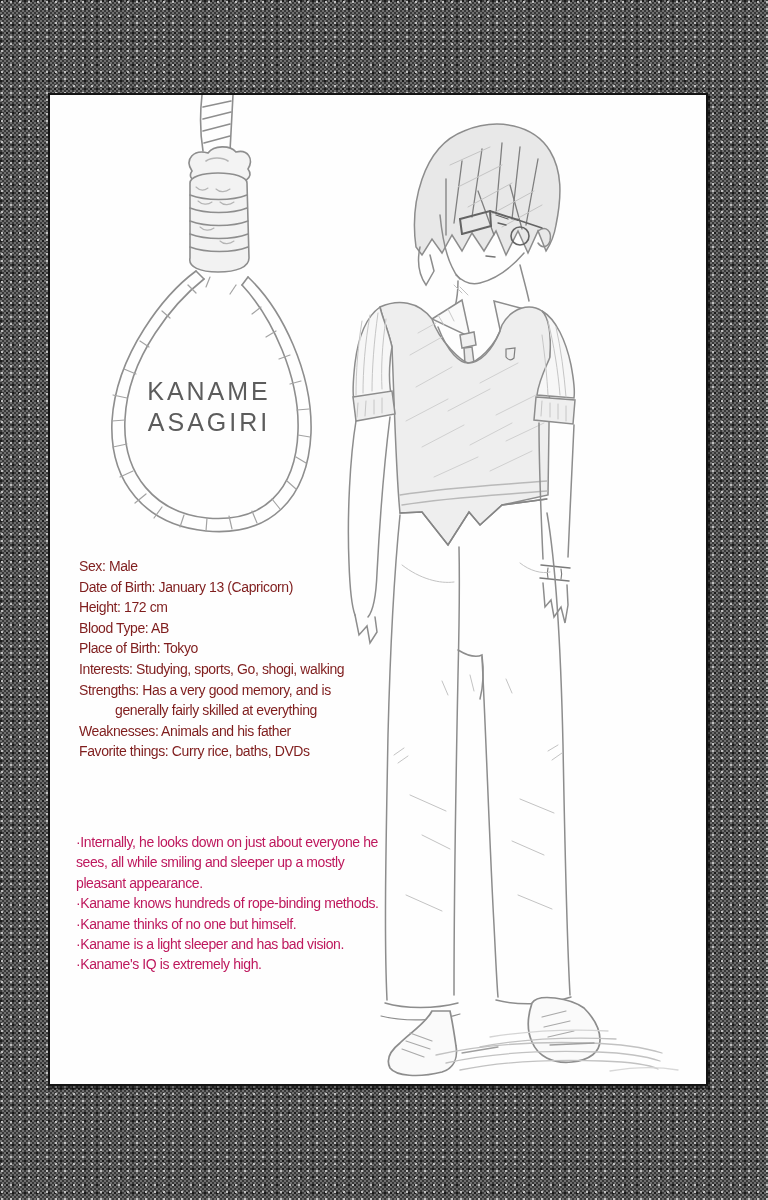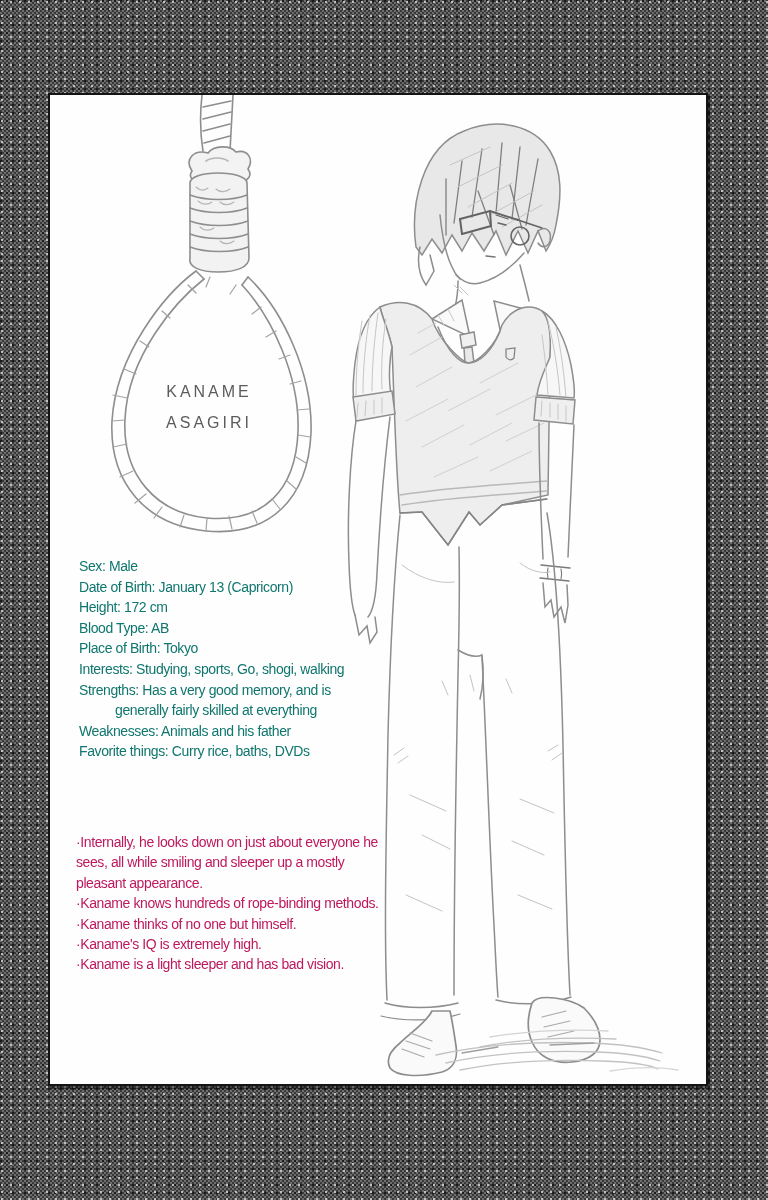--- a/index.html
+++ b/index.html
@@ -14,25 +14,25 @@
     background-size:9px 7px, 6px 8px, 4px 4px;
   }
   .page{
     position:absolute;left:48px;top:93px;width:660px;height:993px;
     box-sizing:border-box;background:#fefefe;border:2px solid #141414;
     box-shadow:2px 3px 0 rgba(0,0,0,.45);
   }
   .art{position:absolute;left:0;top:0;}
   .name-plate{
     position:absolute;left:69px;top:281px;width:180px;text-align:center;
-    font-size:16px;line-height:31px;letter-spacing:3px;color:#5c5c5c;
+    font-size:25px;line-height:31px;letter-spacing:3px;color:#5c5c5c;
   }
   .profile{
     position:absolute;left:29px;top:461px;width:360px;
-    font-size:14px;line-height:20.6px;letter-spacing:-0.4px;color:#0f766e;
+    font-size:14px;line-height:20.6px;letter-spacing:-0.4px;color:#7f1d1d;
     white-space:nowrap;
   }
   .profile .indent{margin-left:36px;}
   .notes{
     position:absolute;left:26px;top:737px;width:400px;
     font-size:14px;line-height:20.4px;letter-spacing:-0.4px;color:#be185d;
     white-space:nowrap;
   }
 </style>
 </head>
@@ -262,17 +262,17 @@
     <div>Weaknesses: Animals and his father</div>
     <div>Favorite things: Curry rice, baths, DVDs</div>
   </div>
 
   <div class="notes">
     <div>·Internally, he looks down on just about everyone he</div>
     <div>sees, all while smiling and sleeper up a mostly</div>
     <div>pleasant appearance.</div>
     <div>·Kaname knows hundreds of rope-binding methods.</div>
     <div>·Kaname thinks of no one but himself.</div>
+    <div>·Kaname is a light sleeper and has bad vision.</div>
     <div>·Kaname's IQ is extremely high.</div>
-    <div>·Kaname is a light sleeper and has bad vision.</div>
   </div>
 
 </div>
 
 </body></html>

